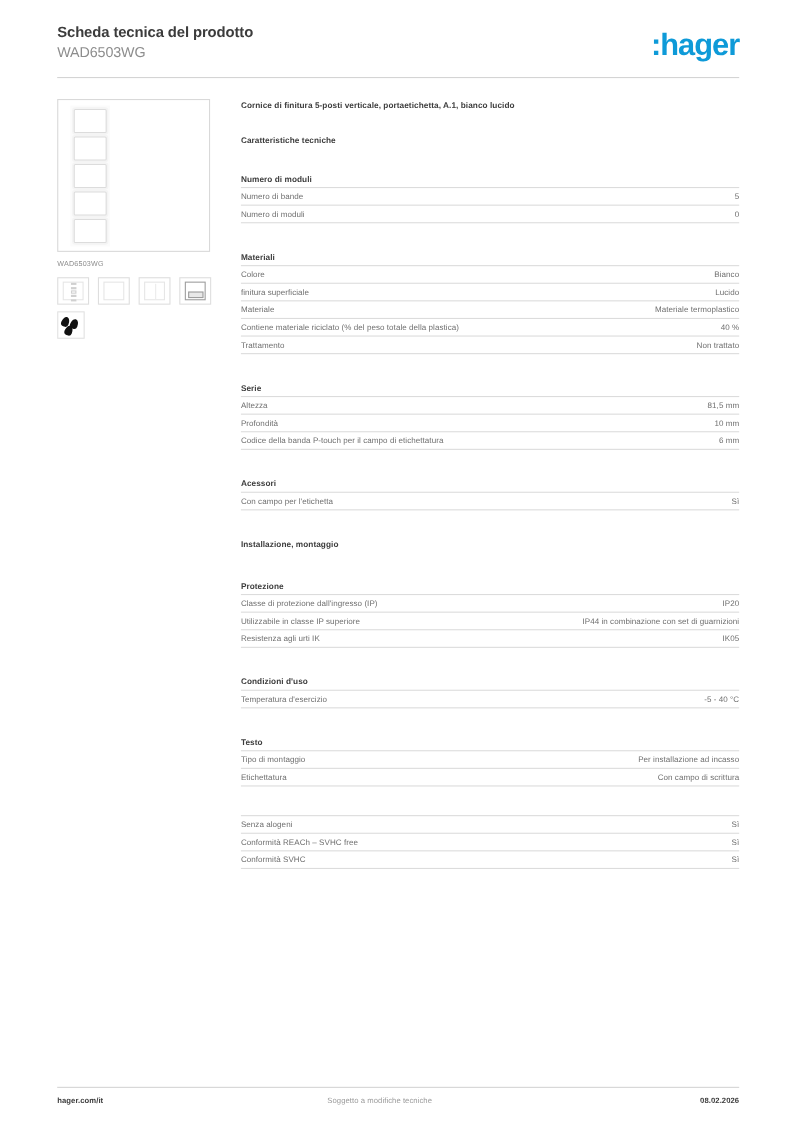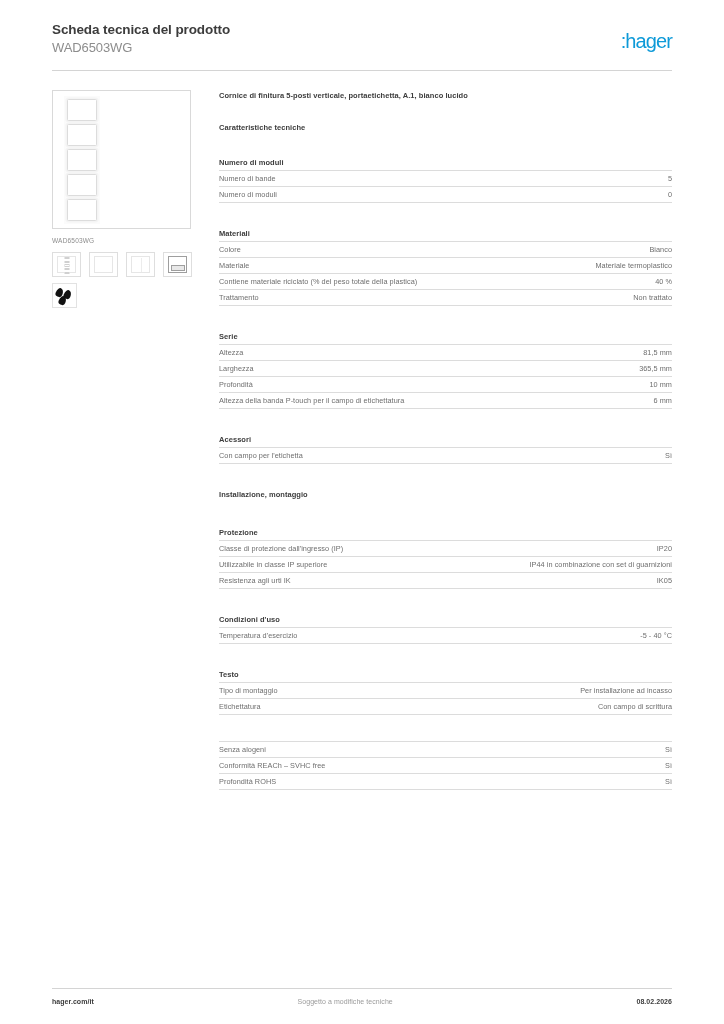--- a/index.html
+++ b/index.html
@@ -36,22 +36,22 @@
     font-size: 13px;
     font-weight: normal;
     color: #8d8d8d;
     line-height: 16px;
     margin: 2px 0 0 0;
     letter-spacing: -0.1px;
   }
   .logo {
     position: absolute;
     right: 0; top: 6px;
-    font-size: 20px;
-    font-weight: normal;
+    font-size: 28px;
+    font-weight: bold;
     letter-spacing: -0.9px;
     color: #0e9ad8;
     line-height: 26px;
   }
   .logo .colon { color: #0e9ad8; }
 
   .header-rule {
     position: absolute;
     left: 52px; top: 70px;
     width: 620px;
@@ -318,48 +318,48 @@
             <span class="spec-value">0</span>
           </div>
         </div>
         <div class="group">
           <div class="group-title">Materiali</div>
           <div class="spec-row">
             <span class="spec-label">Colore</span>
             <span class="spec-value">Bianco</span>
           </div>
           <div class="spec-row">
+            <span class="spec-label">finitura superficiale</span>
+            <span class="spec-value">Lucido</span>
+          </div>
+          <div class="spec-row">
             <span class="spec-label">Materiale</span>
             <span class="spec-value">Materiale termoplastico</span>
           </div>
           <div class="spec-row">
             <span class="spec-label">Contiene materiale riciclato (% del peso totale della plastica)</span>
             <span class="spec-value">40 %</span>
           </div>
           <div class="spec-row">
             <span class="spec-label">Trattamento</span>
             <span class="spec-value">Non trattato</span>
           </div>
         </div>
         <div class="group">
           <div class="group-title">Serie</div>
           <div class="spec-row">
             <span class="spec-label">Altezza</span>
             <span class="spec-value">81,5 mm</span>
           </div>
           <div class="spec-row">
-            <span class="spec-label">Larghezza</span>
-            <span class="spec-value">365,5 mm</span>
-          </div>
-          <div class="spec-row">
             <span class="spec-label">Profondità</span>
             <span class="spec-value">10 mm</span>
           </div>
           <div class="spec-row">
-            <span class="spec-label">Altezza della banda P-touch per il campo di etichettatura</span>
+            <span class="spec-label">Codice della banda P-touch per il campo di etichettatura</span>
             <span class="spec-value">6 mm</span>
           </div>
         </div>
         <div class="group">
           <div class="group-title">Acessori</div>
           <div class="spec-row">
             <span class="spec-label">Con campo per l'etichetta</span>
             <span class="spec-value">Sì</span>
           </div>
         </div>
@@ -402,21 +402,21 @@
         <div class="group">
           <div class="spec-row">
             <span class="spec-label">Senza alogeni</span>
             <span class="spec-value">Sì</span>
           </div>
           <div class="spec-row">
             <span class="spec-label">Conformità REACh – SVHC free</span>
             <span class="spec-value">Sì</span>
           </div>
           <div class="spec-row">
-            <span class="spec-label">Profondità ROHS</span>
+            <span class="spec-label">Conformità SVHC</span>
             <span class="spec-value">Sì</span>
           </div>
         </div>
       </div>
   </div>
 
   <div class="footer-rule"></div>
   <div class="footer">
     <div class="footer-left">hager.com/it</div>
     <div class="footer-center">Soggetto a modifiche tecniche</div>

